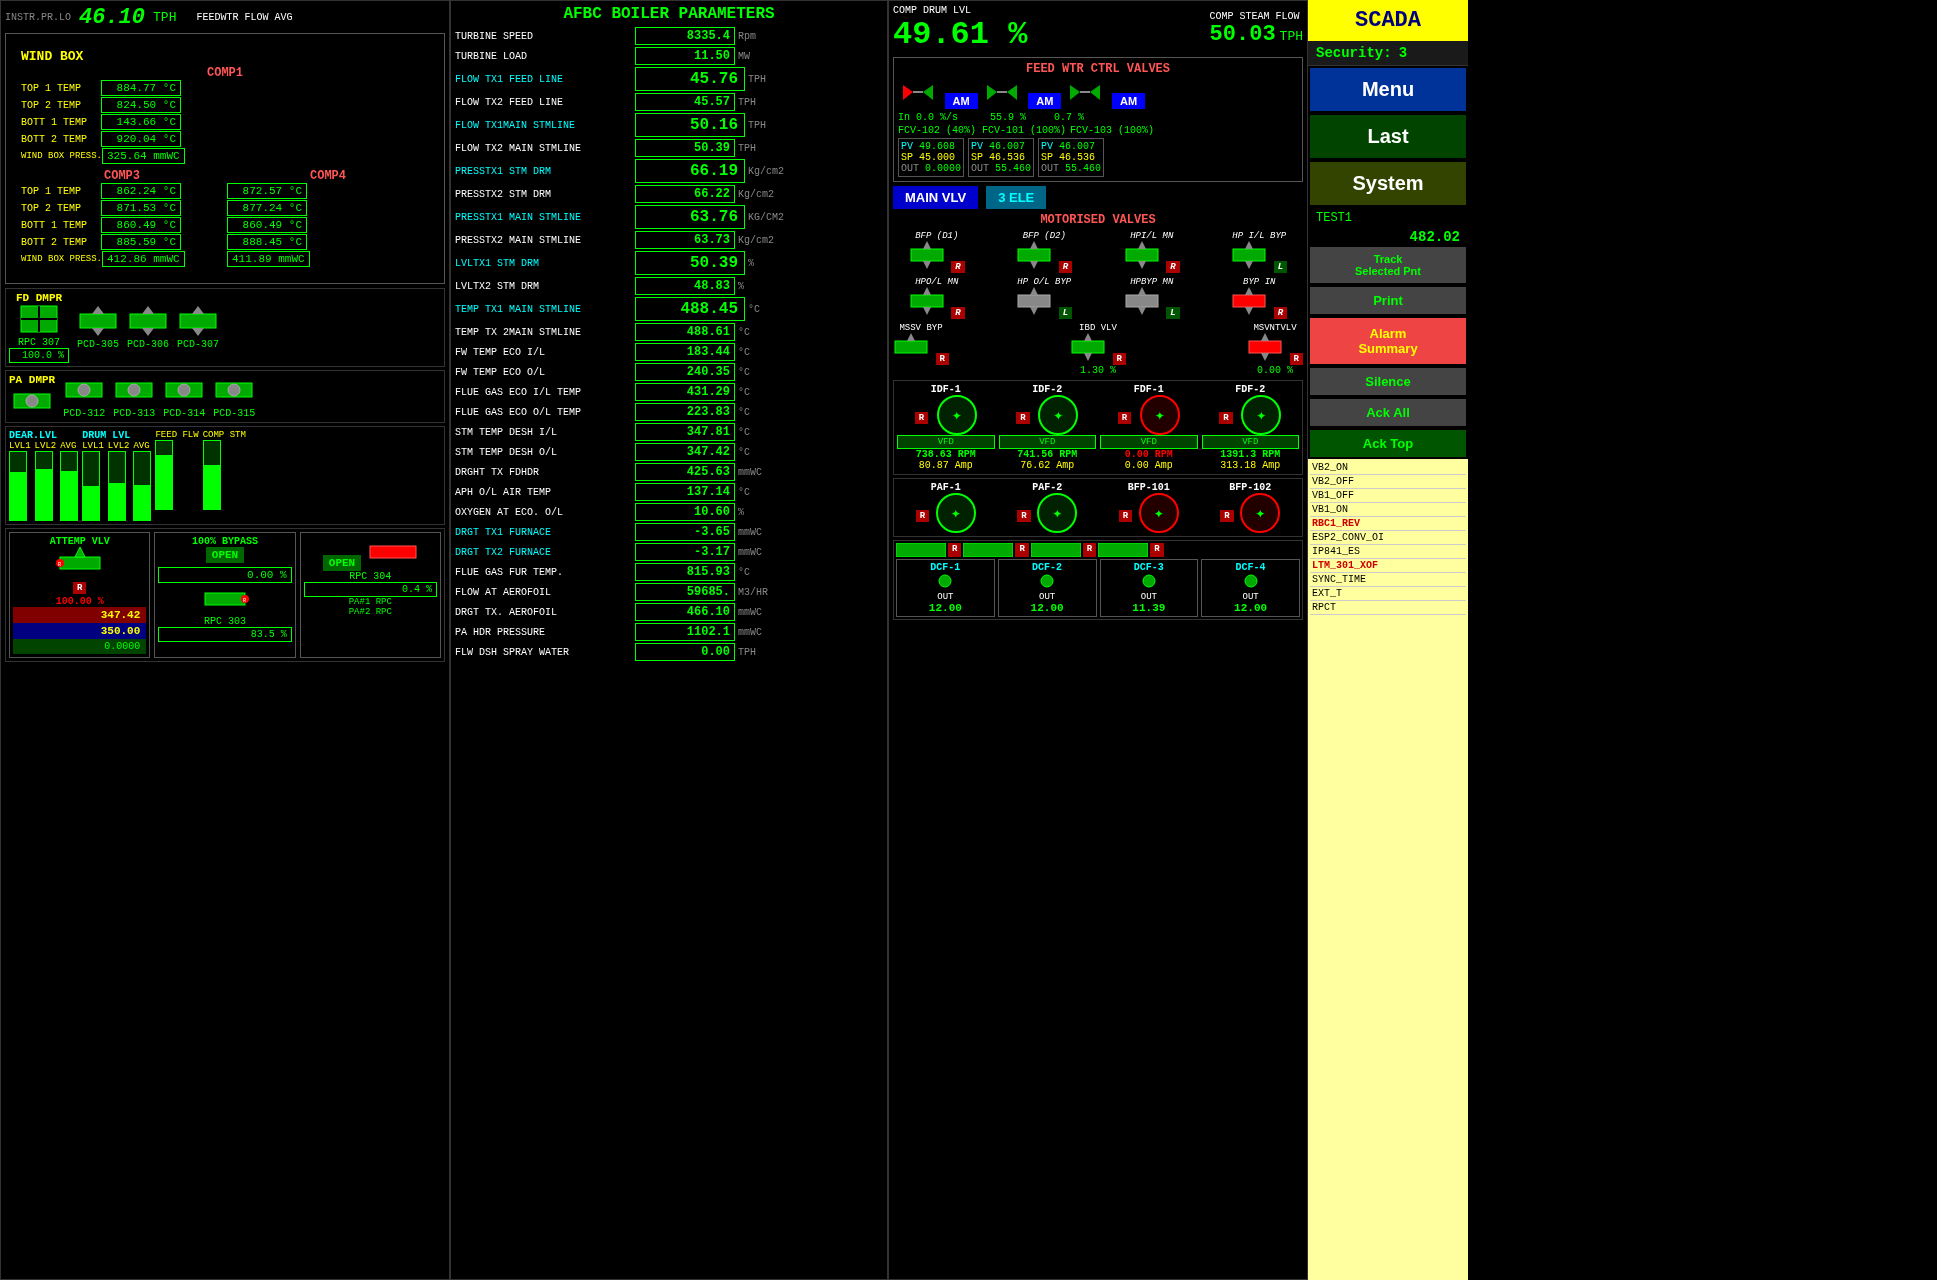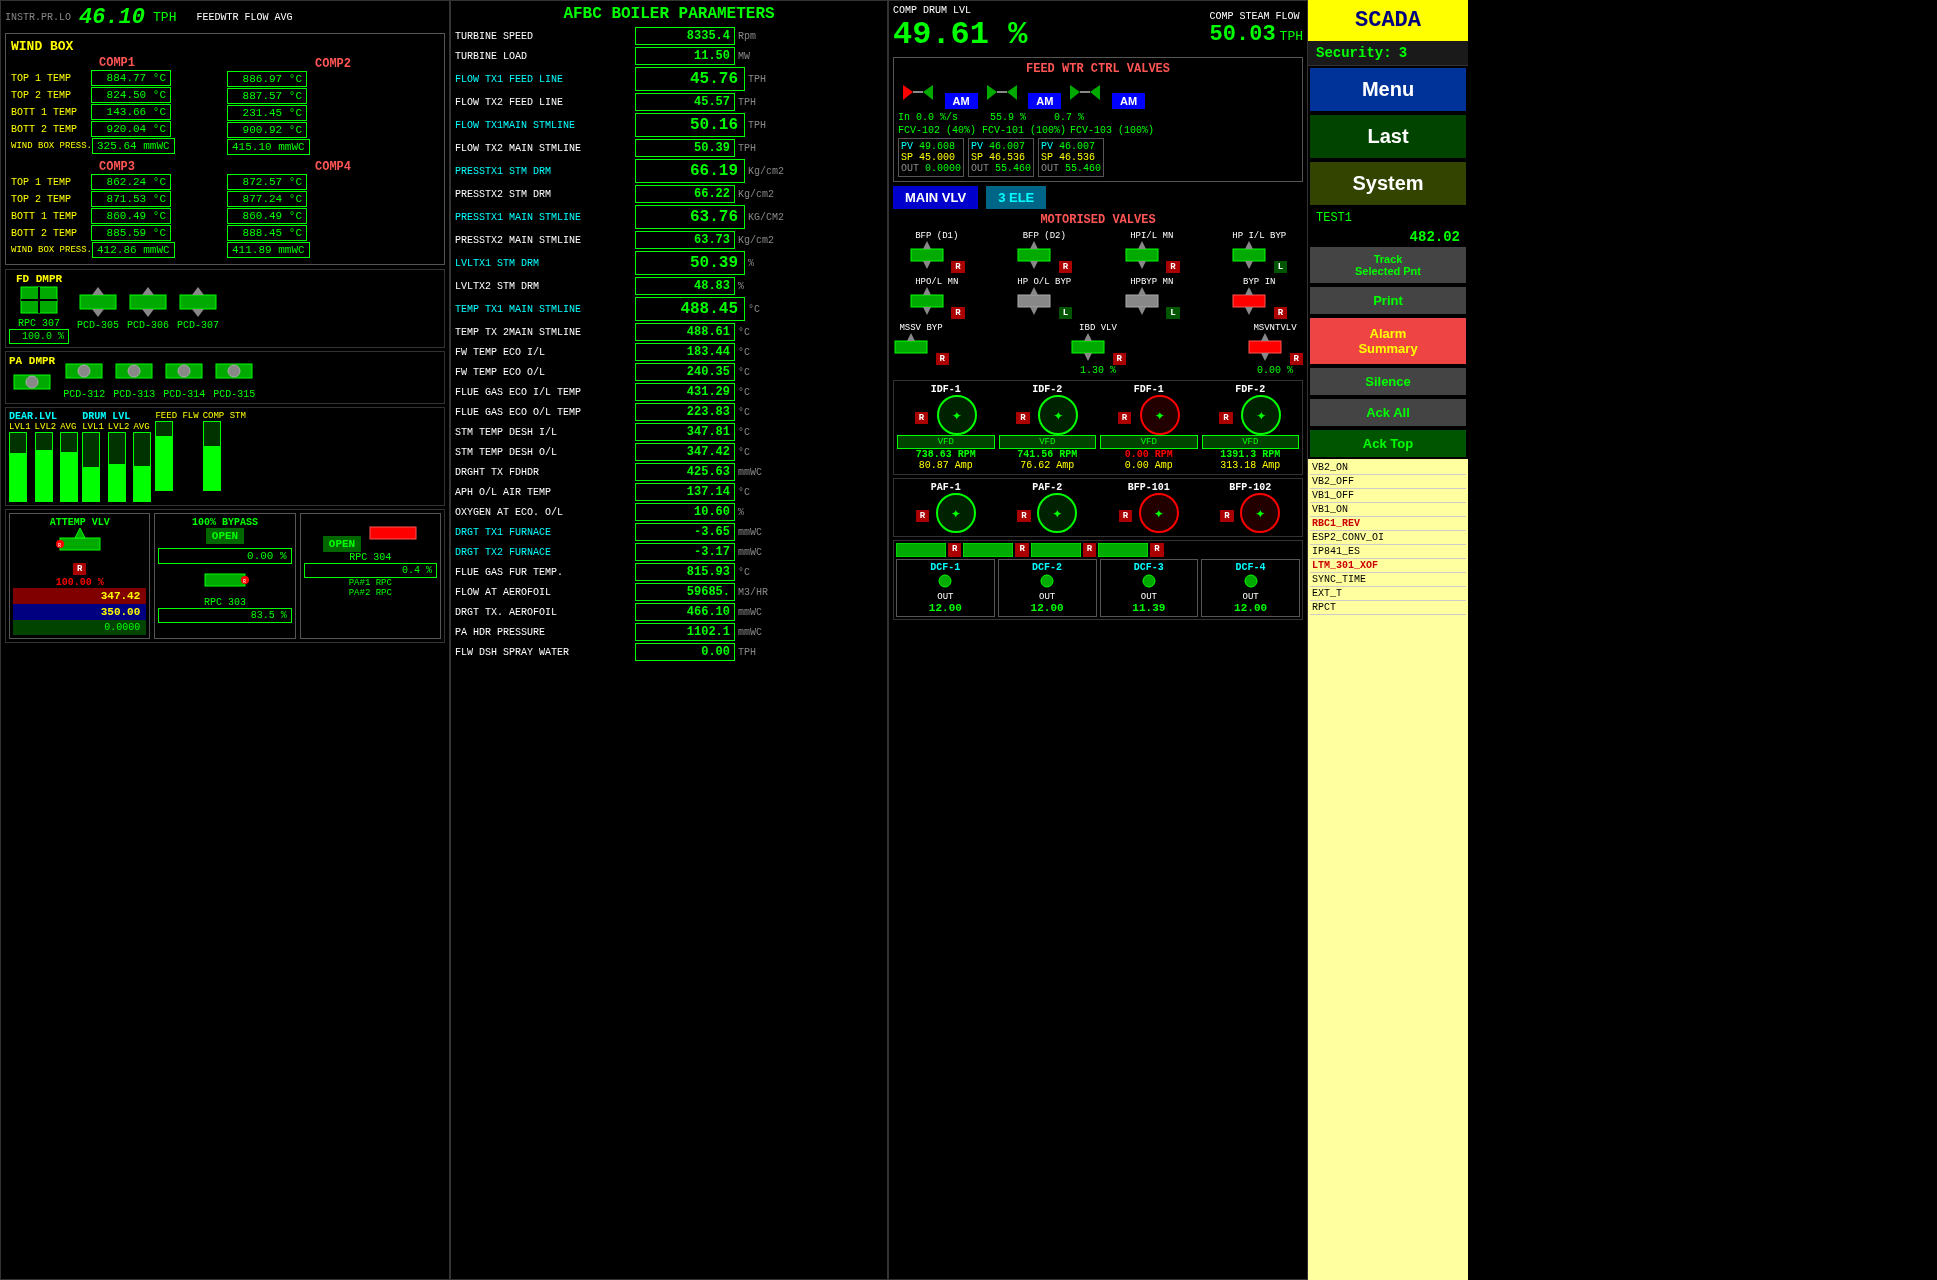--- a/index.html
+++ b/index.html
@@ -52,21 +52,21 @@
       background: #000;
       border: 1px solid #0f0;
       color: #0f0;
       font-size: 11px;
       padding: 1px 4px;
       min-width: 80px;
       text-align: right;
     }
     .wind-box-section {
       border: 1px solid #555;
-      padding: 5px;
+      padding: 15px;
       margin-bottom: 4px;
     }
     .two-col {
       display: flex;
       gap: 4px;
     }
     .col-half {
       flex: 1;
     }
     .top-bar {
@@ -208,20 +208,21 @@
       font-size: 12px;
       font-weight: bold;
       text-align: center;
       margin: 4px 0;
     }
     .motor-grid {
       display: grid;
       grid-template-columns: repeat(4, 1fr);
       gap: 20px;
       margin-bottom: 4px;
+      font-style: italic;
     }
     .motor-item {
       text-align: center;
     }
     .motor-label {
       color: #fff;
       font-size: 9px;
     }
     .r-btn {
       background: #aa0000;
@@ -567,39 +568,20 @@
           <div class="data-row">
               <span class="data-label">BOTT 2 TEMP</span>
               <span class="data-value">920.04 °C</span>
             </div>
           <div class="data-row">
               <span class="data-label" style="font-size:9px;">WIND BOX PRESS.</span>
               <span class="data-value">325.64 mmWC</span>
             </div>
         </div>
 
-        <div class="col-half">
-          <div style="height:18px;"></div>
-          <div class="comp-label">COMP2</div>
-          <div class="data-row">
-              <span class="data-value">886.97 °C</span>
-            </div>
-          <div class="data-row">
-              <span class="data-value">887.57 °C</span>
-            </div>
-          <div class="data-row">
-              <span class="data-value">231.45 °C</span>
-            </div>
-          <div class="data-row">
-              <span class="data-value">900.92 °C</span>
-            </div>
-          <div class="data-row">
-              <span class="data-value">415.10 mmWC</span>
-            </div>
-        </div>
       </div>
       <div class="two-col" style="margin-top:4px;">
 
         <div class="col-half">
           <div class="comp-label">COMP3</div>
           <div class="data-row">
               <span class="data-label" style="color:#ff0;font-size:10px;">TOP 1 TEMP</span>
               <span class="data-value">862.24 °C</span>
             </div>
           <div class="data-row">

